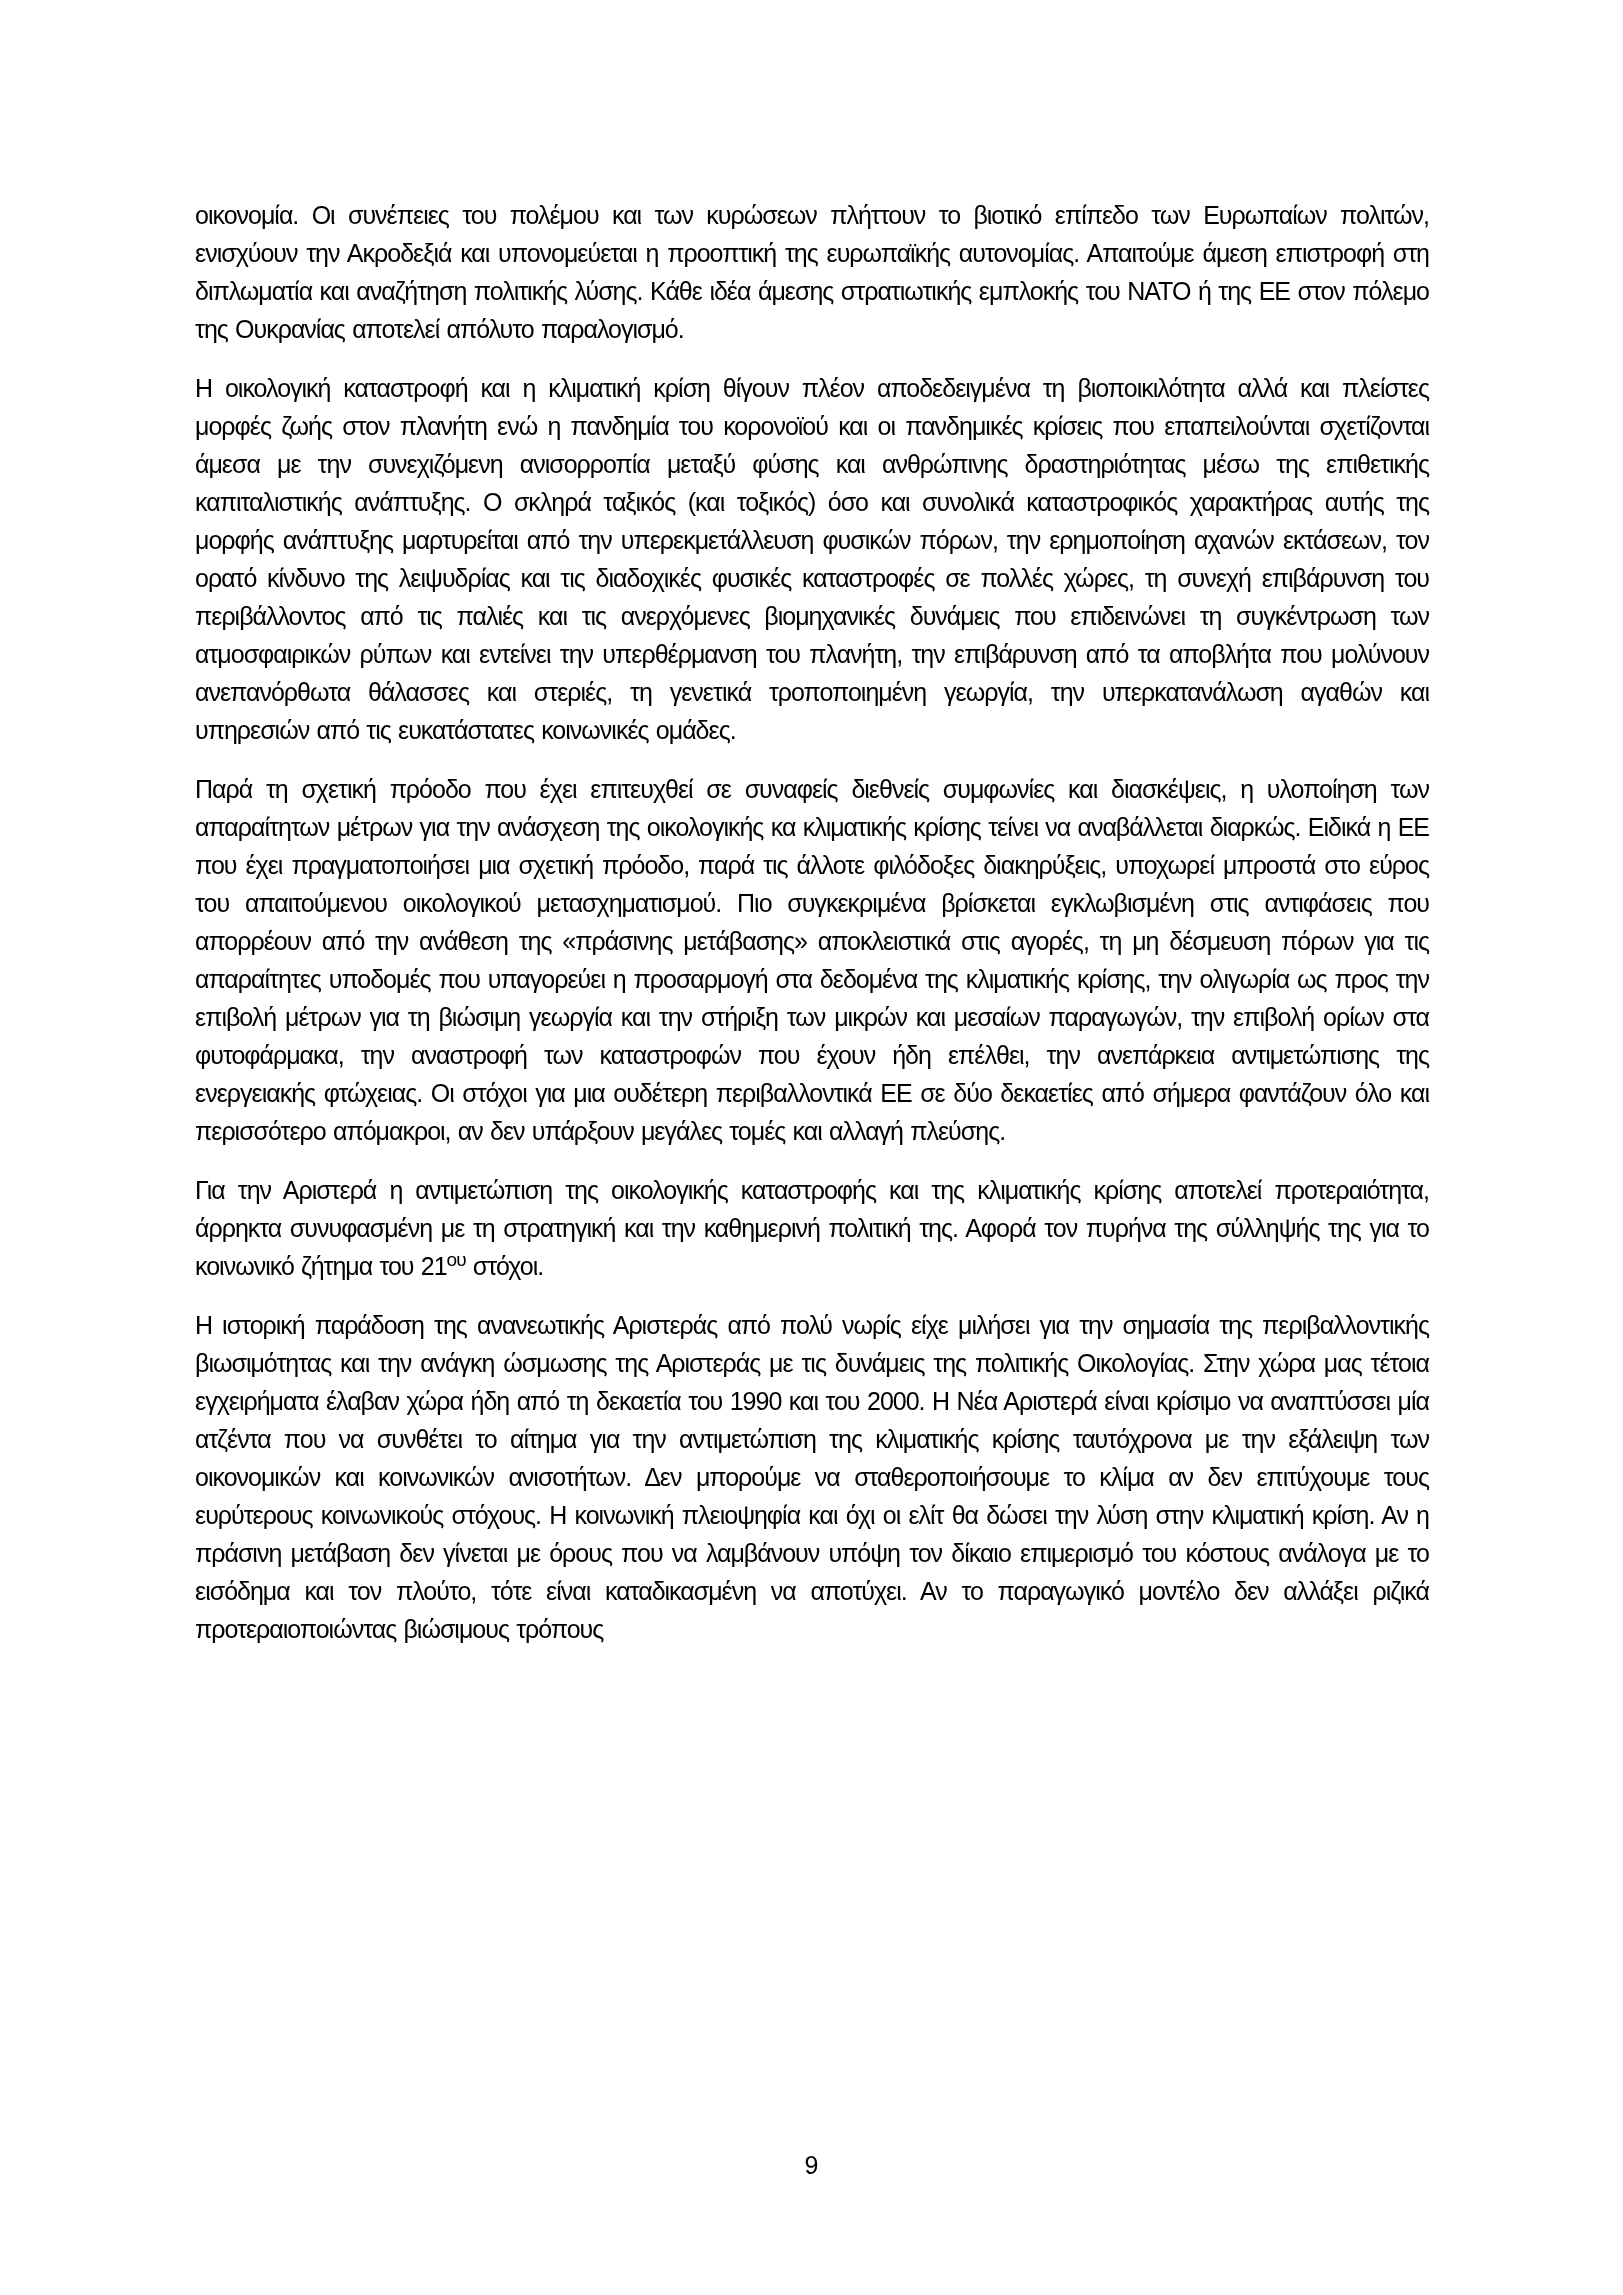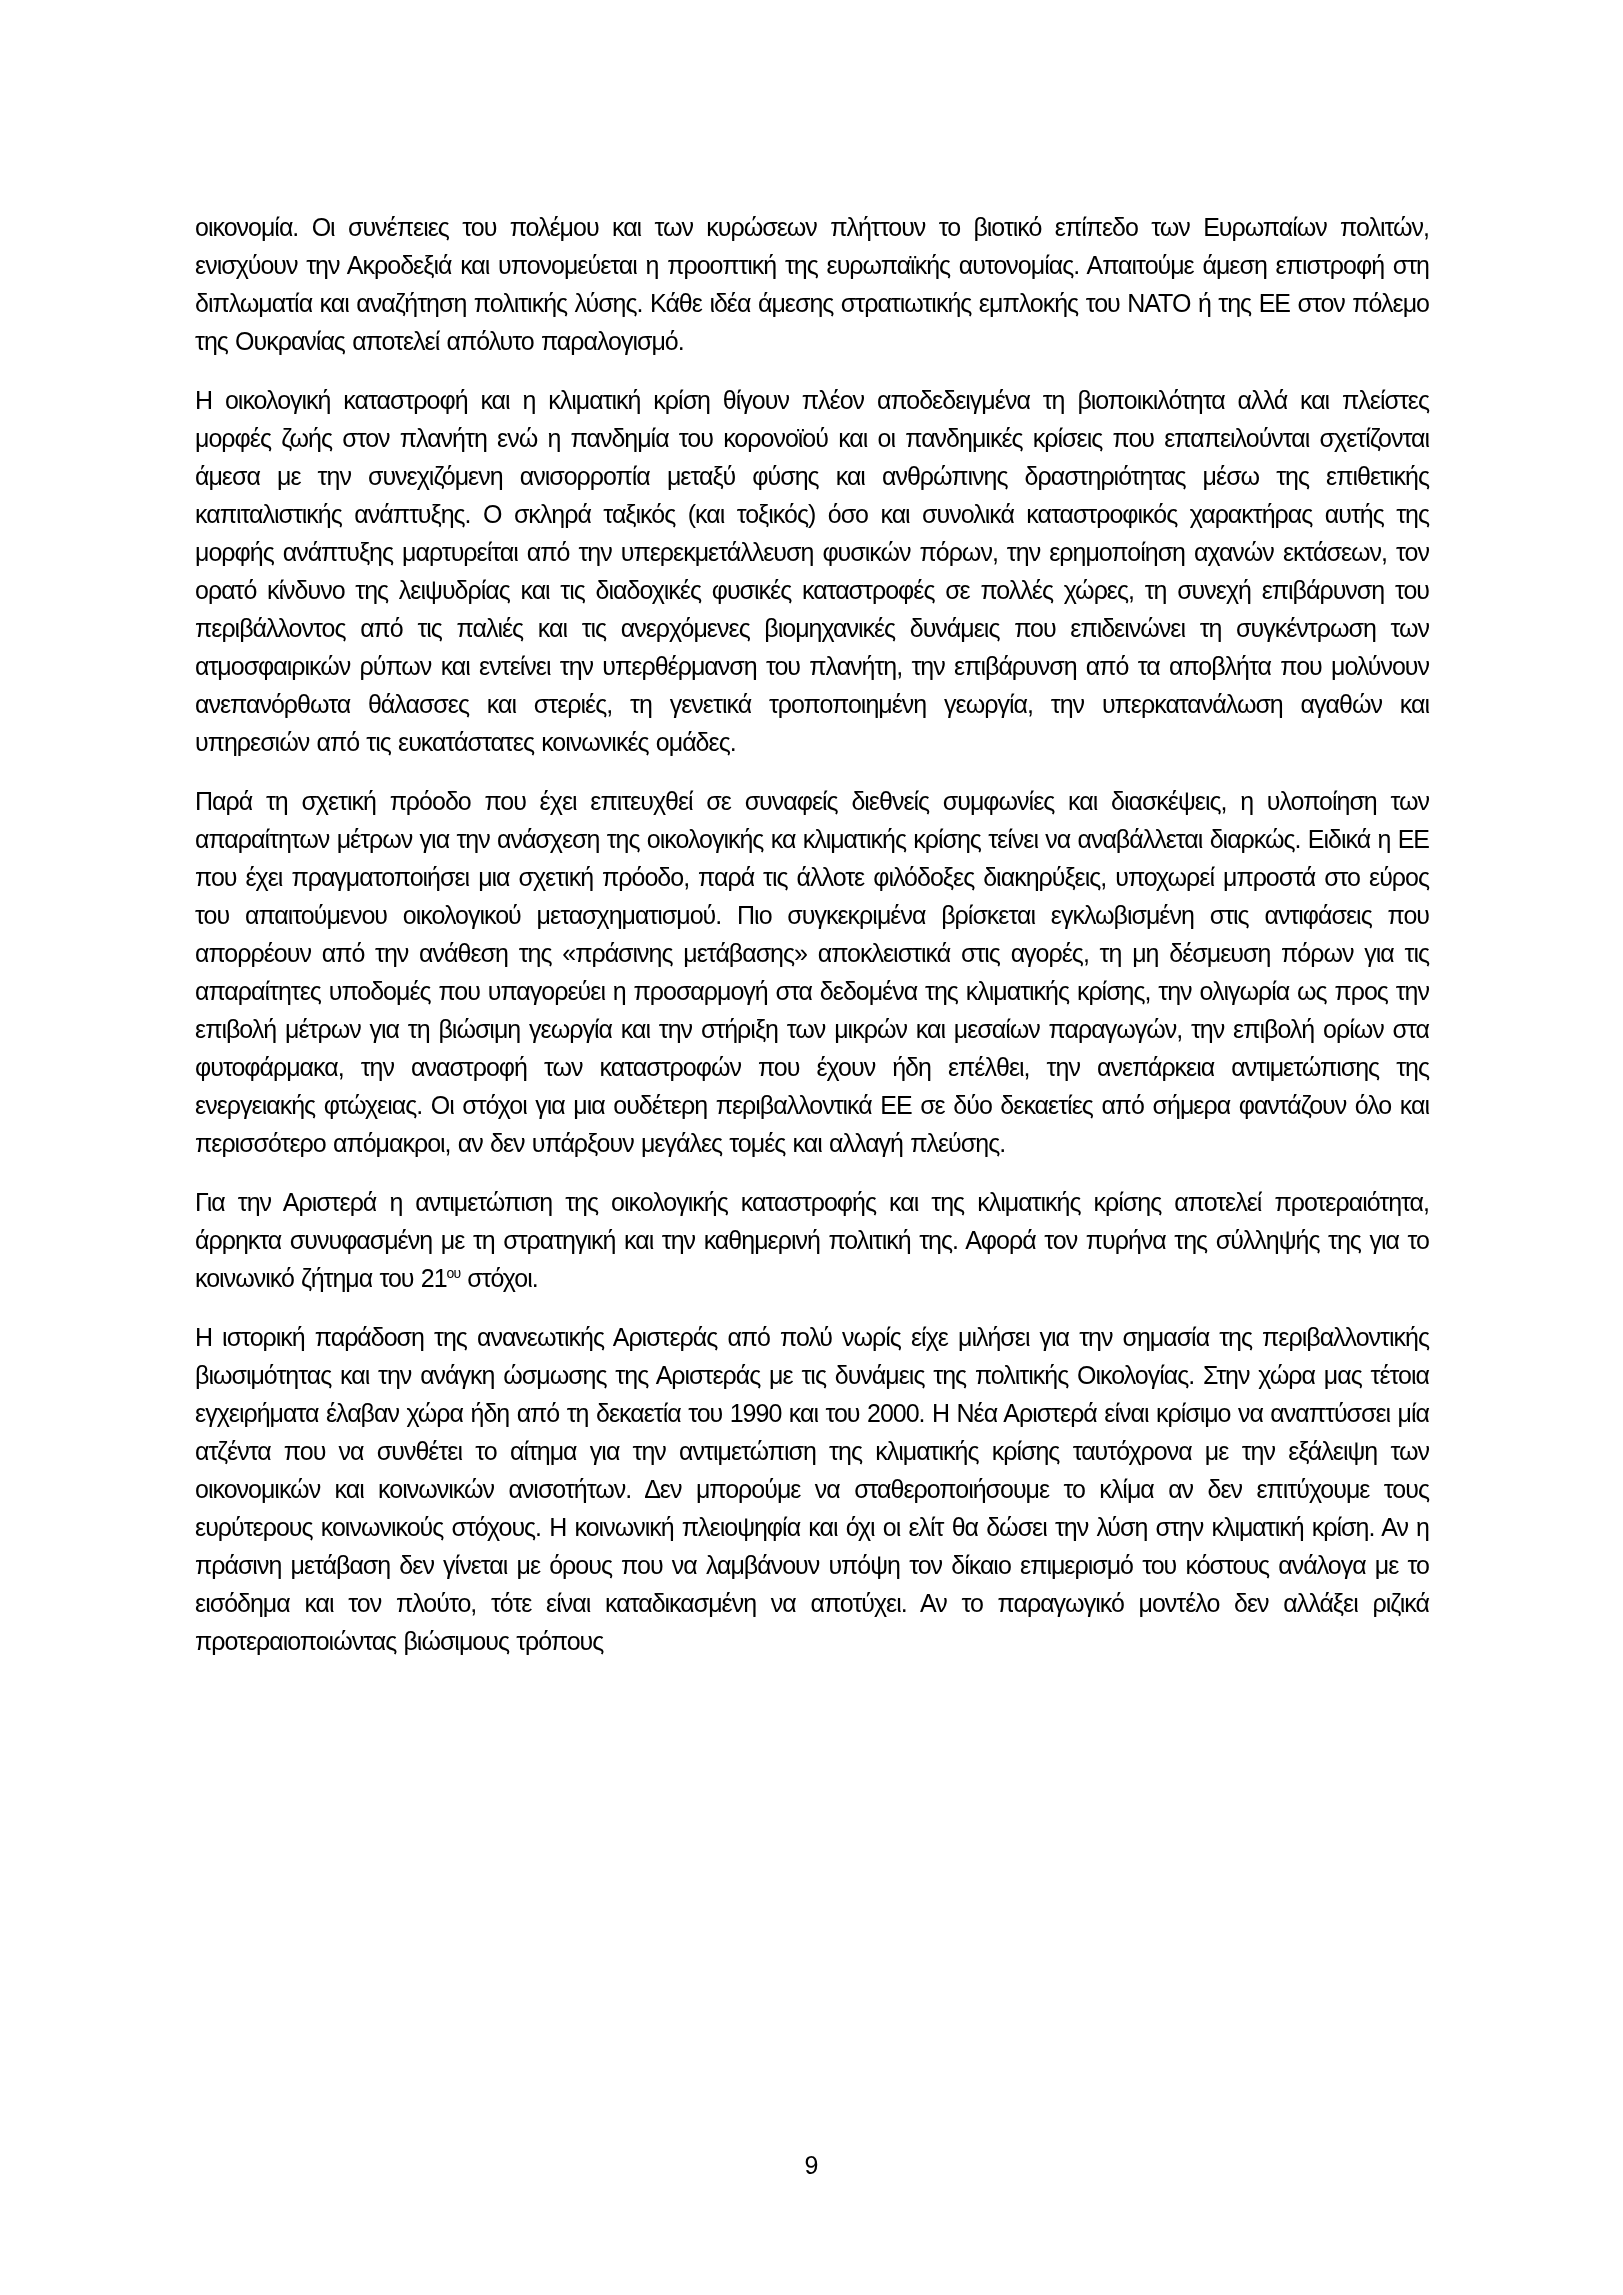--- a/index.html
+++ b/index.html
@@ -4,34 +4,34 @@
 <style>
   html, body { margin: 0; padding: 0; background: #ffffff; }
   body { width: 1623px; height: 2295px; position: relative; overflow: hidden; }
   .page { position: absolute; left: 195px; top: 196px; width: 1234px; }
   .para {
     font-family: "Liberation Sans", sans-serif;
     font-size: 25px;
     line-height: 38px;
     color: #000;
     text-align: justify;
-    margin: 12px 0 21px 0;
+    margin: 0 0 21px 0;
     letter-spacing: -1px;
     word-spacing: 1.3px;
   }
   .page-number {
     position: absolute;
     left: 0; width: 1623px;
     top: 2151px;
     text-align: center;
     font-family: "Liberation Sans", sans-serif;
     font-size: 25px;
     color: #000;
   }
-  sup { font-size: 14px; line-height: 0; vertical-align: 9.2px; }
+  sup { font-size: 19px; line-height: 0; vertical-align: 9.2px; }
 </style>
 </head>
 <body>
 
 <div class="page">
   <p class="para">οικονομία. Οι συνέπειες του πολέμου και των κυρώσεων πλήττουν το βιοτικό επίπεδο των Ευρωπαίων πολιτών, ενισχύουν την Ακροδεξιά και υπονομεύεται η προοπτική της ευρωπαϊκής αυτονομίας. Απαιτούμε άμεση επιστροφή στη διπλωματία και αναζήτηση πολιτικής λύσης. Κάθε ιδέα άμεσης στρατιωτικής εμπλοκής του ΝΑΤΟ ή της ΕΕ στον πόλεμο της Ουκρανίας αποτελεί απόλυτο παραλογισμό.</p>
   <p class="para">Η οικολογική καταστροφή και η κλιματική κρίση θίγουν πλέον αποδεδειγμένα τη βιοποικιλότητα αλλά και πλείστες μορφές ζωής στον πλανήτη ενώ η πανδημία του κορονοϊού και οι πανδημικές κρίσεις που επαπειλούνται σχετίζονται άμεσα με την συνεχιζόμενη ανισορροπία μεταξύ φύσης και ανθρώπινης δραστηριότητας μέσω της επιθετικής καπιταλιστικής ανάπτυξης. Ο σκληρά ταξικός (και τοξικός) όσο και συνολικά καταστροφικός χαρακτήρας αυτής της μορφής ανάπτυξης μαρτυρείται από την υπερεκμετάλλευση φυσικών πόρων, την ερημοποίηση αχανών εκτάσεων, τον ορατό κίνδυνο της λειψυδρίας και τις διαδοχικές φυσικές καταστροφές σε πολλές χώρες, τη συνεχή επιβάρυνση του περιβάλλοντος από τις παλιές και τις ανερχόμενες βιομηχανικές δυνάμεις που επιδεινώνει τη συγκέντρωση των ατμοσφαιρικών ρύπων και εντείνει την υπερθέρμανση του πλανήτη, την επιβάρυνση από τα αποβλήτα που μολύνουν ανεπανόρθωτα θάλασσες και στεριές, τη γενετικά τροποποιημένη γεωργία, την υπερκατανάλωση αγαθών και υπηρεσιών από τις ευκατάστατες κοινωνικές ομάδες.</p>
   <p class="para">Παρά τη σχετική πρόοδο που έχει επιτευχθεί σε συναφείς διεθνείς συμφωνίες και διασκέψεις, η υλοποίηση των απαραίτητων μέτρων για την ανάσχεση της οικολογικής κα κλιματικής κρίσης τείνει να αναβάλλεται διαρκώς. Ειδικά η ΕΕ που έχει πραγματοποιήσει μια σχετική πρόοδο, παρά τις άλλοτε φιλόδοξες διακηρύξεις, υποχωρεί μπροστά στο εύρος του απαιτούμενου οικολογικού μετασχηματισμού. Πιο συγκεκριμένα βρίσκεται εγκλωβισμένη στις αντιφάσεις που απορρέουν από την ανάθεση της «πράσινης μετάβασης» αποκλειστικά στις αγορές,  τη μη δέσμευση πόρων για τις απαραίτητες υποδομές που υπαγορεύει η προσαρμογή στα δεδομένα της κλιματικής κρίσης, την ολιγωρία ως προς την επιβολή μέτρων για τη βιώσιμη γεωργία και την στήριξη των μικρών και μεσαίων παραγωγών, την επιβολή ορίων στα φυτοφάρμακα, την αναστροφή των καταστροφών που έχουν ήδη επέλθει, την ανεπάρκεια αντιμετώπισης της ενεργειακής φτώχειας. Οι στόχοι για μια ουδέτερη περιβαλλοντικά ΕΕ σε δύο δεκαετίες από σήμερα φαντάζουν όλο και περισσότερο απόμακροι, αν δεν υπάρξουν μεγάλες τομές και αλλαγή πλεύσης.</p>
   <p class="para"><span>Για την Αριστερά η αντιμετώπιση της οικολογικής καταστροφής και της κλιματικής κρίσης αποτελεί προτεραιότητα, άρρηκτα συνυφασμένη με τη στρατηγική και την καθημερινή πολιτική της. Αφορά τον πυρήνα της σύλληψής της για το κοινωνικό ζήτημα του 21</span><sup>ου</sup><span> στόχοι.</span></p>
   <p class="para">Η ιστορική παράδοση της ανανεωτικής Αριστεράς από πολύ νωρίς είχε μιλήσει για την σημασία της περιβαλλοντικής βιωσιμότητας και την ανάγκη ώσμωσης της Αριστεράς με τις δυνάμεις της πολιτικής Οικολογίας. Στην χώρα μας τέτοια εγχειρήματα έλαβαν χώρα ήδη από τη δεκαετία του 1990 και του 2000. Η Νέα Αριστερά είναι κρίσιμο να αναπτύσσει μία ατζέντα που να συνθέτει το αίτημα για την αντιμετώπιση της κλιματικής κρίσης ταυτόχρονα με την εξάλειψη των οικονομικών και κοινωνικών ανισοτήτων. Δεν μπορούμε να σταθεροποιήσουμε το κλίμα αν δεν επιτύχουμε τους ευρύτερους κοινωνικούς στόχους. Η κοινωνική πλειοψηφία και όχι οι ελίτ θα δώσει την λύση στην κλιματική κρίση.  Αν η πράσινη μετάβαση δεν γίνεται με όρους που να λαμβάνουν υπόψη τον δίκαιο επιμερισμό του κόστους ανάλογα με το εισόδημα και τον πλούτο, τότε είναι καταδικασμένη να αποτύχει. Αν το παραγωγικό μοντέλο δεν αλλάξει ριζικά προτεραιοποιώντας βιώσιμους τρόπους</p>

